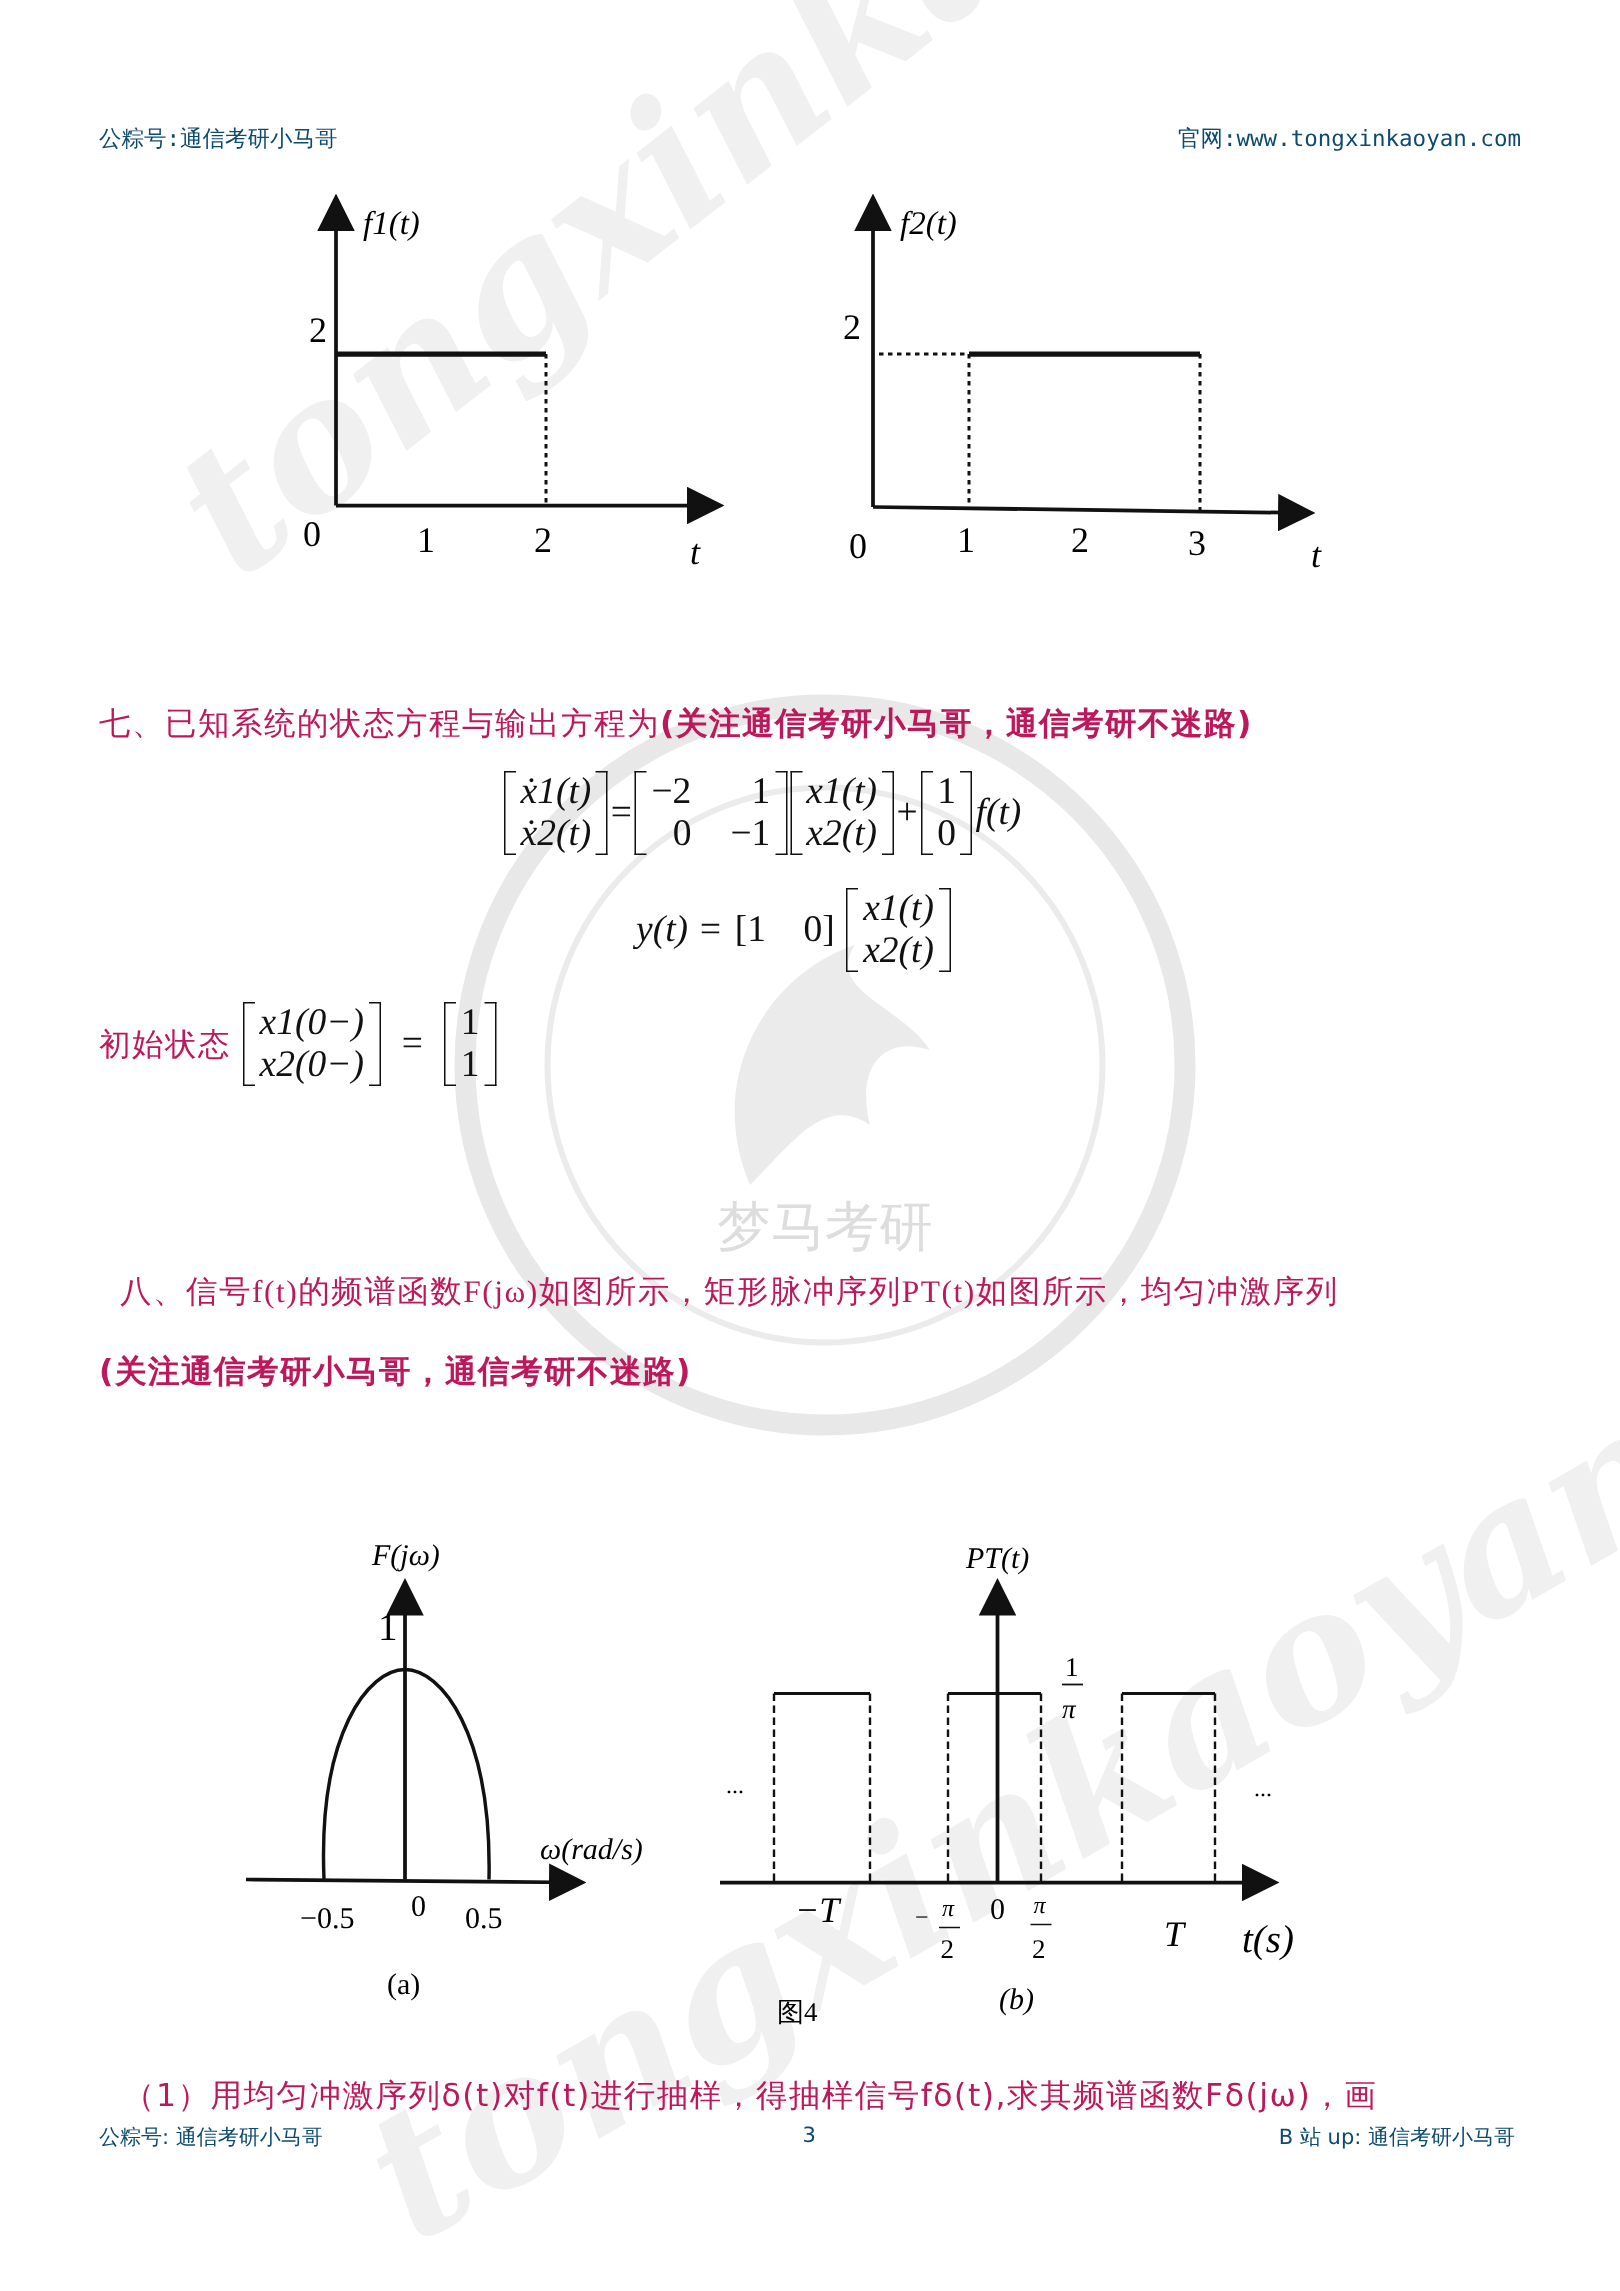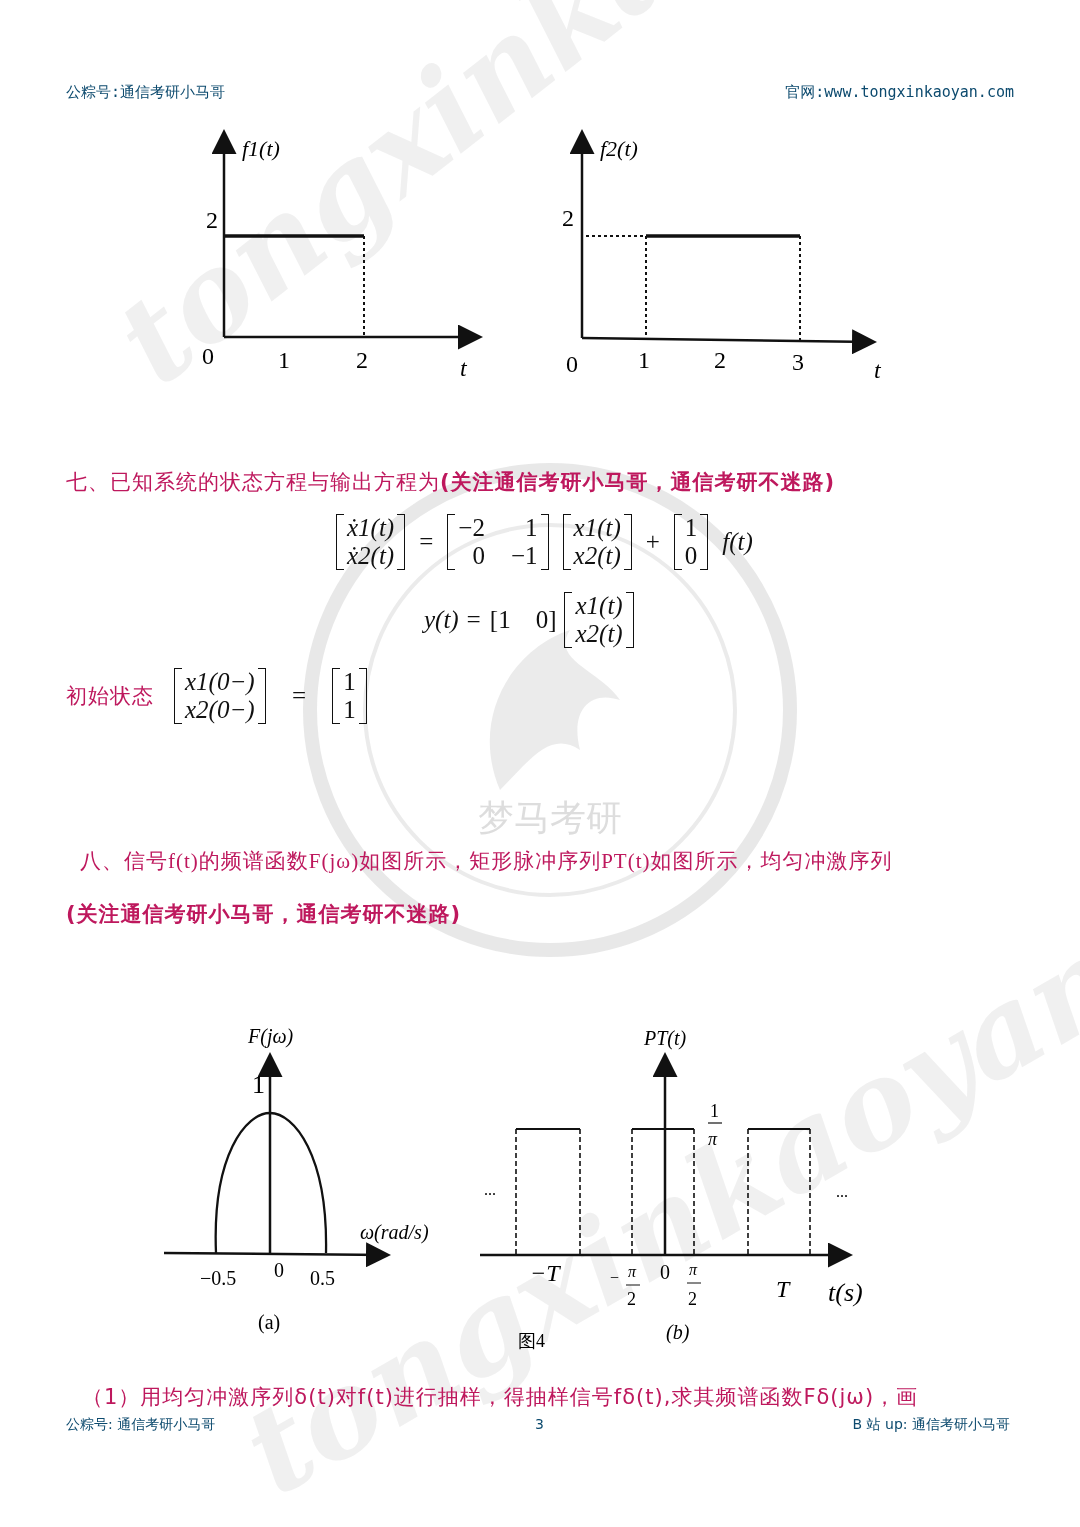--- a/index.html
+++ b/index.html
@@ -68,21 +68,21 @@
   <text x="98" y="248" font-size="24">1</text>
   <text x="174" y="248" font-size="24">2</text>
   <text x="252" y="250" font-size="24">3</text>
   <text x="334" y="258" font-size="24" font-style="italic">t</text>
 </svg>
 
 <div class="abs cn" style="left:66px; top:468px;">
   <span>七、已知系统的状态方程与输出方程为</span><span class="cnb">(关注通信考研小马哥，通信考研不迷路)</span>
 </div>
 
-<div class="abs eq" style="left:336px; top:514px; display:flex; align-items:center; gap:14px;">
+<div class="abs eq" style="left:336px; top:514px; display:flex; align-items:center; gap:2px;">
   <span class="mat">
     <span class="br l"></span>
     <span class="col math">
         <span>ẋ1(t)</span>
         <span>ẋ2(t)</span>
       </span>
     <span class="br r"></span>
   </span>
   <span class="rm">=</span>
   <span class="mat">
@@ -121,21 +121,21 @@
   <span class="mat">
     <span class="br l"></span>
     <span class="col math">
         <span>x1(t)</span>
         <span>x2(t)</span>
       </span>
     <span class="br r"></span>
   </span>
 </div>
 
-<div class="abs" style="left:66px; top:668px; display:flex; align-items:center; gap:20px;">
+<div class="abs" style="left:66px; top:668px; display:flex; align-items:center; gap:8px;">
   <span class="cn">初始状态</span>
   <span class="mat eq">
     <span class="br l"></span>
     <span class="col math">
         <span>x1(0−)</span>
         <span>x2(0−)</span>
       </span>
     <span class="br r"></span>
   </span>
   <span class="eq rm">&nbsp;=&nbsp;</span>

